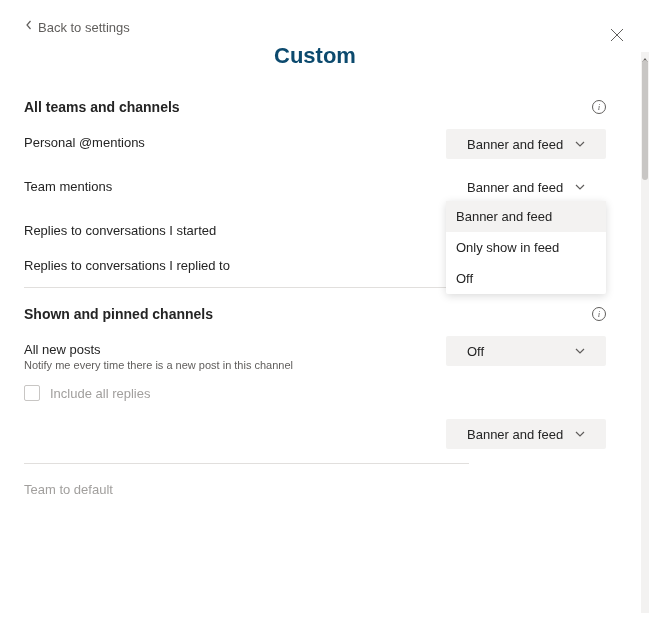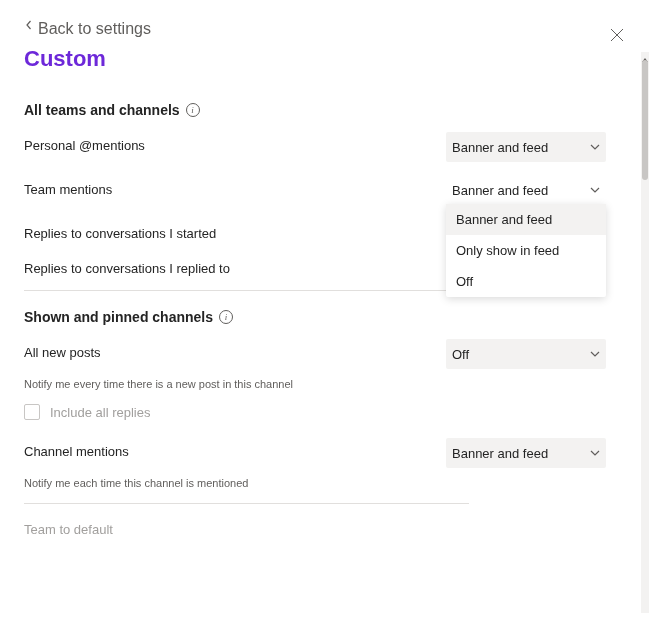--- a/index.html
+++ b/index.html
@@ -25,39 +25,41 @@
       height: 18px;
       cursor: pointer;
       display: flex;
       align-items: center;
       justify-content: center;
     }
     .back-link {
       display: flex;
       align-items: flex-start;
       color: #605e5c;
-      font-size: 16px;
+      font-size: 13px;
       cursor: pointer;
       margin-bottom: 8px;
     }
     .back-link svg { margin-right: 4px; }
     .page-title {
       font-size: 22px;
       font-weight: 700;
-      color: #6d28d9;
+      color: #0c4a6e;
       margin-bottom: 30px;
+      text-align: center;
     }
     .section-header {
       font-size: 14px;
       font-weight: 700;
       color: #242424;
       display: flex;
       align-items: center;
       margin-bottom: 14px;
       margin-top: 18px;
+      justify-content: space-between;
     }
     .info-icon {
       margin-left: 6px;
       width: 14px;
       height: 14px;
       border: 1px solid #605e5c;
       border-radius: 50%;
       display: inline-flex;
       align-items: center;
       justify-content: center;
@@ -76,31 +78,31 @@
     .setting-label {
       color: #242424;
       font-size: 13px;
       flex: 1;
       padding-top: 6px;
     }
     .setting-sublabel {
       display: block;
       color: #605e5c;
       font-size: 11px;
-      margin-top: 18px;
+      margin-top: 2px;
     }
     .dropdown {
       width: 160px;
       height: 30px;
       background: #f3f2f1;
       border: none;
       display: flex;
       align-items: center;
       justify-content: space-between;
-      padding: 0 6px;
+      padding: 0 21px;
       cursor: pointer;
       font-size: 13px;
       color: #242424;
       border-radius: 2px;
       position: relative;
     }
     .dropdown.open {
       background: #ffffff;
       border-bottom: 2px solid #464775;
     }
@@ -264,24 +266,20 @@
         </svg>
     </div>
   </div>
 
   <div class="checkbox-row">
     <div class="checkbox"></div>
     <span>Include all replies</span>
   </div>
 
   <div class="setting-row">
-    <div class="setting-label">
-      <span>Channel mentions</span>
-      <span class="setting-sublabel">Notify me each time this channel is mentioned</span>
-    </div>
     <div class="dropdown">
       <span>Banner and feed</span>
       <svg width="10" height="6" viewBox="0 0 10 6">
           <path d="M1 1 L5 5 L9 1" stroke="#605e5c" stroke-width="1.2" fill="none"></path>
         </svg>
     </div>
   </div>
 
   <hr class="section-divider">
 

